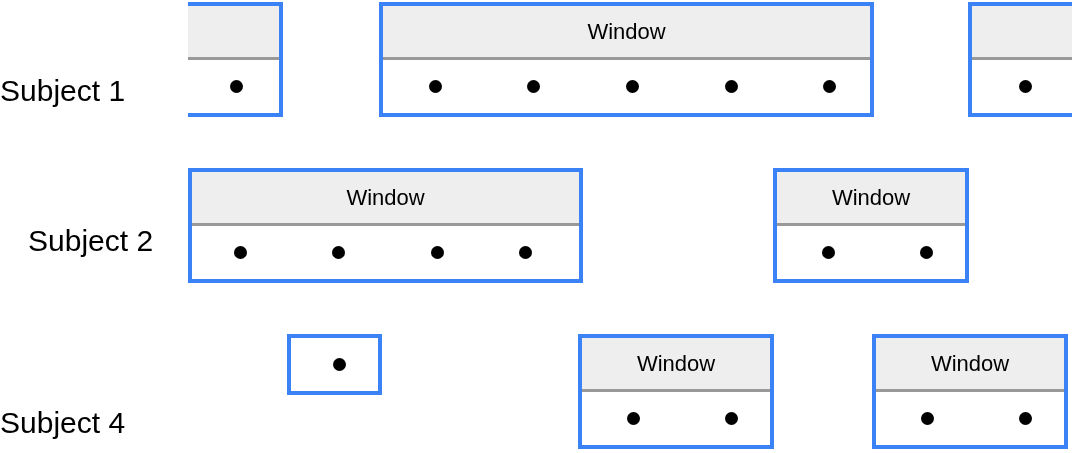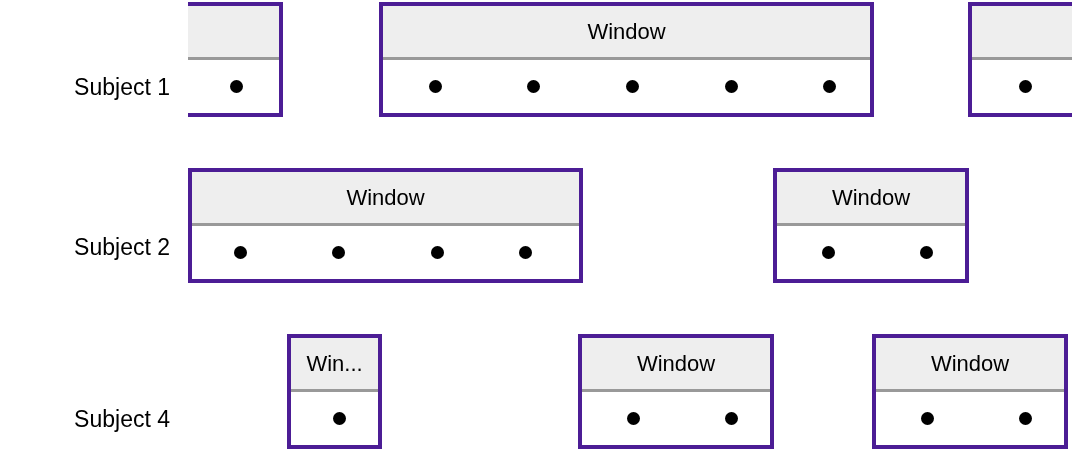--- a/index.html
+++ b/index.html
@@ -22,33 +22,33 @@
   
   .row {
     position: absolute;
     left: 0;
     width: 1072px;
   }
   .row-label {
     position: absolute;
     left: 0;
     width: 170px;
-    text-align: right;
-    font-size: 23px;
+    text-align: left;
+    font-size: 30px;
     line-height: 1;
     color: #000000;
     white-space: nowrap;
   }
 
   
   .window-box {
     position: absolute;
     box-sizing: border-box;
     background: #ffffff;
-    border: 4px solid #4c1d95;
+    border: 4px solid #3b82f6;
     overflow: hidden;
   }
   .window-box.clip-left  { border-left: none; }
   .window-box.clip-right { border-right: none; }
 
   .window-header {
     position: relative;
     box-sizing: border-box;
     height: 54px;
     background: #eeeeee;
@@ -110,21 +110,21 @@
       <div class="window-box clip-right" style="left: 968px; top: 2px; width: 104px;">
         <div class="window-header" style="background: rgb(238, 238, 238); border-bottom-color: rgb(153, 153, 153);">
           <span class="window-title"></span>
         </div>
         <div class="window-body">
           <span class="dot" style="left: 53px; background: rgb(0, 0, 0);"></span>
         </div>
       </div>
     </div>
     <div class="row" style="top: 0px;">
-      <div class="row-label" style="top: 236px;">Subject 2</div>
+      <div class="row-label" style="top: 226px; margin-left: 28px;">Subject 2</div>
       <div class="window-box" style="left: 188px; top: 168px; width: 395px;">
         <div class="window-header" style="background: rgb(238, 238, 238); border-bottom-color: rgb(153, 153, 153);">
           <span class="window-title">Window</span>
         </div>
         <div class="window-body">
           <span class="dot" style="left: 48px; background: rgb(0, 0, 0);"></span>
           <span class="dot" style="left: 146px; background: rgb(0, 0, 0);"></span>
           <span class="dot" style="left: 245px; background: rgb(0, 0, 0);"></span>
           <span class="dot" style="left: 333px; background: rgb(0, 0, 0);"></span>
         </div>
@@ -135,23 +135,20 @@
         </div>
         <div class="window-body">
           <span class="dot" style="left: 51px; background: rgb(0, 0, 0);"></span>
           <span class="dot" style="left: 149px; background: rgb(0, 0, 0);"></span>
         </div>
       </div>
     </div>
     <div class="row" style="top: 0px;">
       <div class="row-label" style="top: 408px;">Subject 4</div>
       <div class="window-box" style="left: 287px; top: 334px; width: 95px;">
-        <div class="window-header" style="background: rgb(238, 238, 238); border-bottom-color: rgb(153, 153, 153);">
-          <span class="window-title">Win...</span>
-        </div>
         <div class="window-body">
           <span class="dot" style="left: 48px; background: rgb(0, 0, 0);"></span>
         </div>
       </div>
       <div class="window-box" style="left: 578px; top: 334px; width: 196px;">
         <div class="window-header" style="background: rgb(238, 238, 238); border-bottom-color: rgb(153, 153, 153);">
           <span class="window-title">Window</span>
         </div>
         <div class="window-body">
           <span class="dot" style="left: 51px; background: rgb(0, 0, 0);"></span>

